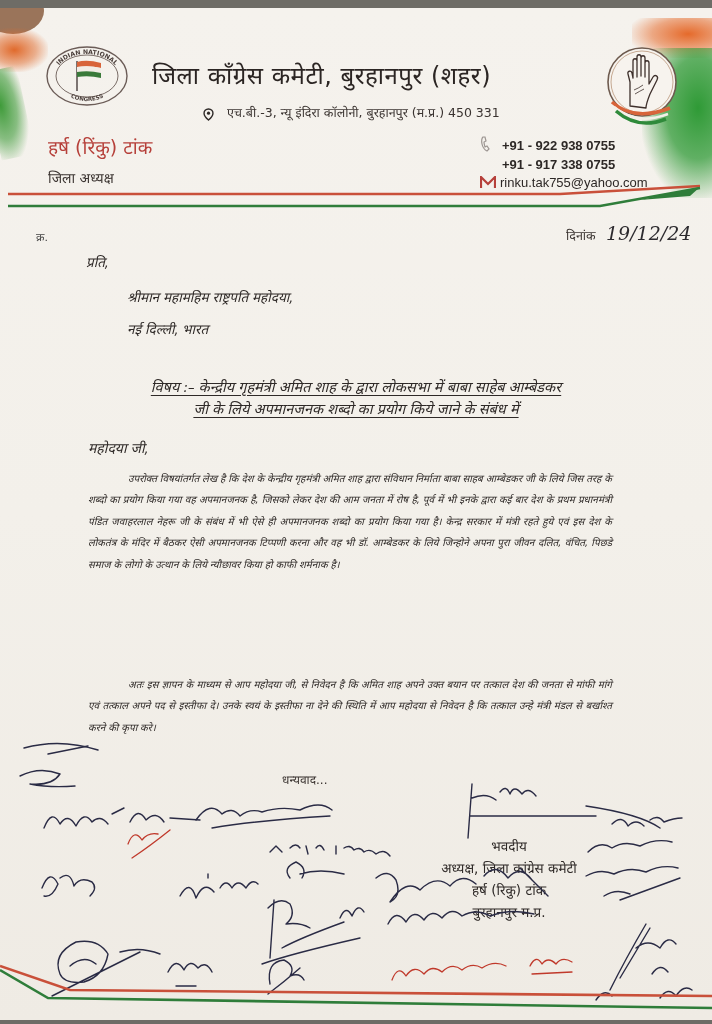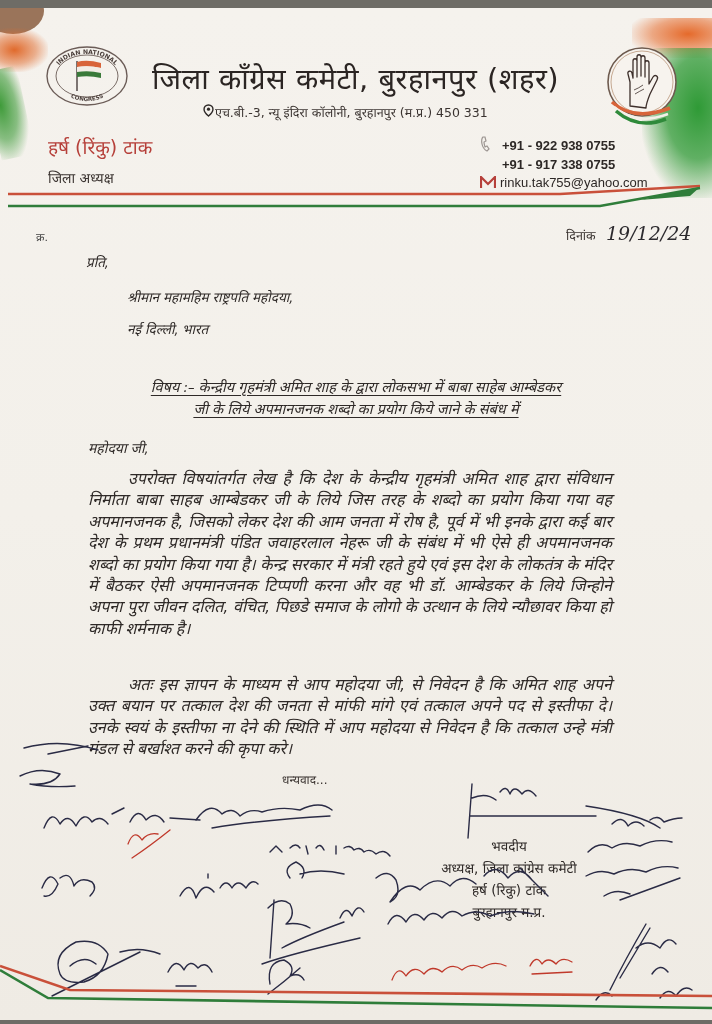--- a/index.html
+++ b/index.html
@@ -20,23 +20,23 @@
   .brush-orange-l { position:absolute; left:0; top:20px; width:48px; height:44px;
     background:radial-gradient(ellipse at 30% 50%,#e06a2c 0%,rgba(224,106,44,.5) 45%,rgba(224,106,44,0) 75%); }
   .brush-green-l { position:absolute; left:-8px; top:60px; width:34px; height:90px;
     background:radial-gradient(ellipse at 30% 40%,#3f9b3a 0%,rgba(63,155,58,.6) 45%,rgba(63,155,58,0) 78%); transform:rotate(-12deg); }
   .brush-orange-r { position:absolute; right:0; top:10px; width:80px; height:40px;
     background:radial-gradient(ellipse at 70% 40%,#e56a2b 0%,rgba(229,106,43,.55) 45%,rgba(229,106,43,0) 78%); }
   .brush-green-r { position:absolute; right:-10px; top:40px; width:80px; height:150px;
     background:radial-gradient(ellipse at 70% 40%,#2f9a36 0%,rgba(47,154,54,.75) 40%,rgba(47,154,54,0) 75%); }
 
   .logo-inc { position:absolute; left:45px; top:37px; width:84px; height:62px; }
-  .title { position:absolute; left:152px; top:50px; font-size:29px; color:#2b2523; letter-spacing:.5px;
+  .title { position:absolute; left:152px; top:50px; font-size:24px; color:#2b2523; letter-spacing:.5px;
     font-family:"DejaVu Sans",sans-serif; font-weight:normal; }
-  .address { position:absolute; left:202px; top:96px; font-size:12.5px; color:#3a3330; display:flex; align-items:flex-start; gap:0; }
+  .address { position:absolute; left:202px; top:96px; font-size:12.5px; color:#3a3330; display:flex; align-items:flex-end; gap:12px; }
   .pin { width:13px; height:13px; }
   .logo-hand { position:absolute; left:604px; top:36px; width:76px; height:86px; }
 
   .name { position:absolute; left:48px; top:126px; font-size:19px; color:#b6403a; }
   .designation { position:absolute; left:48px; top:160px; font-size:14px; color:#3b3431; }
   .contacts { position:absolute; left:480px; top:128px; font-size:13px; color:#2d2826; font-weight:bold; font-family:"Liberation Sans",sans-serif; }
   .contacts .row { display:flex; align-items:center; height:19px; }
   .contacts .ico { width:22px; display:inline-block; }
   .email-row { position:absolute; left:480px; top:167px; font-size:13px; color:#2d2826; font-family:"Liberation Sans",sans-serif; display:flex; align-items:center; gap:4px; }
   .header-lines { position:absolute; left:0; top:170px; width:712px; height:40px; }
@@ -45,21 +45,21 @@
   .date-lbl { position:absolute; left:566px; top:219px; font-size:12.5px; color:#3a3330; }
   .date-val { position:absolute; left:606px; top:214px; font-size:19px; color:#2c2a2e; font-family:"DejaVu Serif",serif; font-style:italic; }
 
   .doc { position:absolute; color:#2e2927; font-family:"DejaVu Sans Condensed","DejaVu Sans",sans-serif;font-style:italic; }
   .prati { left:86px; top:245px; font-size:13.5px; }
   .to1 { left:127px; top:280px; font-size:13.5px; }
   .to2 { left:127px; top:312px; font-size:13.5px; }
   .subject { left:96px; top:368px; width:520px; text-align:center; font-size:14.5px; line-height:22px; }
   .subject span { text-decoration:underline; text-underline-offset:3px; }
   .salutation { left:88px; top:430px; font-size:14px; }
-  .para { left:88px; width:524px; font-size:16px; line-height:21.4px; text-align:justify; text-align-last:left; }
+  .para { left:88px; width:524px; font-size:10px; line-height:21.4px; text-align:justify; text-align-last:left; }
   .para1 { top:460px; text-indent:40px; }
   .para2 { top:666px; text-indent:40px; }
 
   .thanks { position:absolute; left:282px; top:763px; font-size:12px; color:#3a3330; }
   .closing { position:absolute; left:404px; top:786px; font-size:13.5px; line-height:22px; color:#2e2927; text-align:center; width:210px;margin-top:41px; }
 
   .sigs { position:absolute; left:0; top:720px; width:712px; height:280px; }
   .footer-lines { position:absolute; left:0; top:952px; width:712px; height:60px; }
 </style>
 </head>

